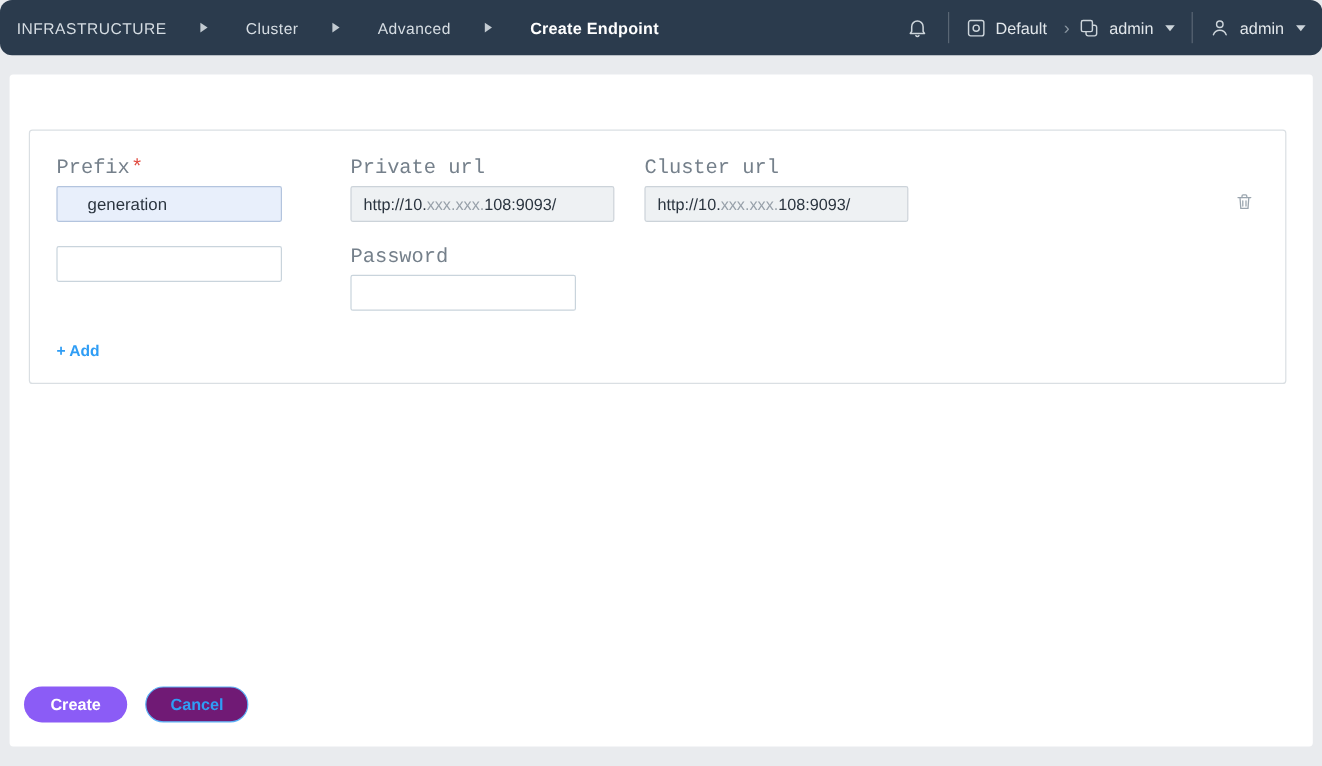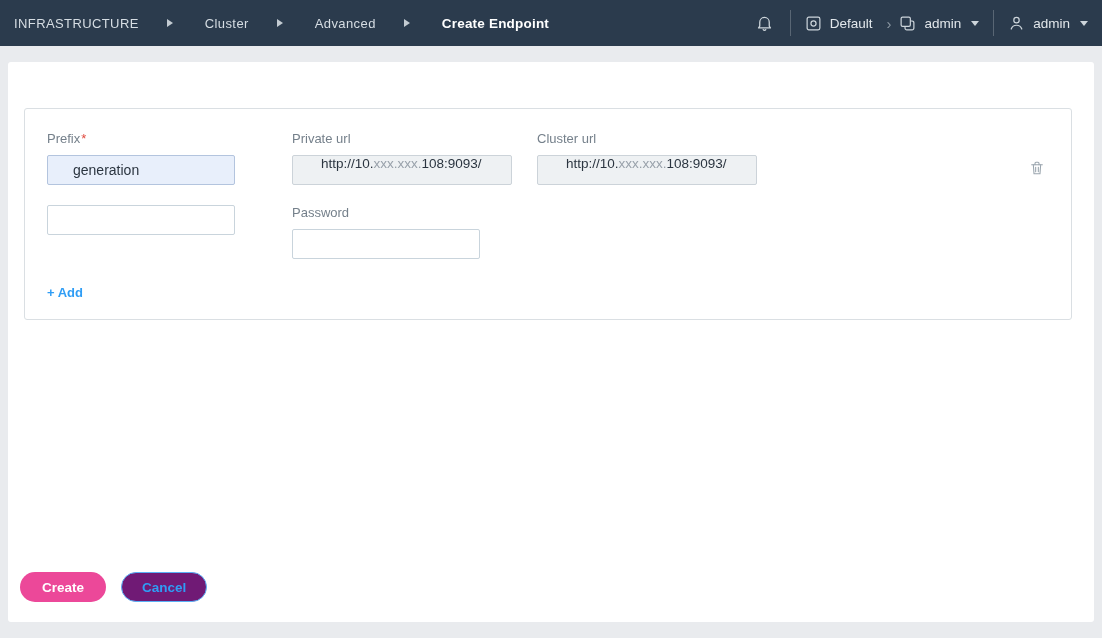--- a/index.html
+++ b/index.html
@@ -6,21 +6,21 @@
   html,body { margin:0; padding:0; }
   body {
     width:1102px; height:638px; position:relative; overflow:hidden;
     background:#e9ebee;
     font-family:"Liberation Sans", sans-serif;
   }
 
   
   .header {
     height:46px; background:#2b3b4d; color:#dde3e8;
-    display:flex; align-items:center; padding:0 14px;
+    display:flex; align-items:center; padding:0 14px;border-radius:10px;
   }
   .crumbs { display:flex; align-items:center; }
   .crumb { font-size:13px; color:#d6dde3; letter-spacing:.4px; cursor:pointer; white-space:nowrap; }
   .crumb.first { text-transform:uppercase; }
   .crumb.active { font-weight:bold; color:#ffffff; font-size:13.5px; letter-spacing:.2px; }
   .tri {
     width:0; height:0; display:inline-block;
     border-left:6px solid #c3cbd2;
     border-top:4.5px solid transparent; border-bottom:4.5px solid transparent;
     margin:0 32px 0 28px;
@@ -43,31 +43,31 @@
     background:#ffffff; border-radius:3px;
   }
   .card {
     position:absolute; top:46px; left:16px; right:22px; height:212px;
     border:1px solid #dadfe3; border-radius:3px;
     padding:22px 22px 0 22px;
   }
   .row { display:flex; }
   .row2 { margin-top:20px; }
   .fg { width:220px; margin-right:25px; }
-  .label { font-size:13px; color:#75808b; margin-bottom:9px; height:15px; }
+  .label { font-size:17px; color:#75808b; margin-bottom:9px; height:15px;font-family:Liberation Mono, monospace; }
   .req { color:#e04a3f; margin-left:1px; }
   input.txt {
     width:188px; height:30px; border:1px solid #c9d4dc; border-radius:2px;
     padding:0 25px; font-size:14px; color:#2b3540; background:#fff; outline:none;
     font-family:"Liberation Sans", sans-serif;
   }
   input.prefix { background:#e8effb; border-color:#b3c4de; }
   .url-box {
     width:220px; height:30px; background:#eef1f3; border:1px solid #ccd3d9;
-    border-radius:2px; display:flex; align-items:flex-start; padding:0 28px;
+    border-radius:2px; display:flex; align-items:center; padding:0 10px;
     font-size:13.5px; color:#2b3540; white-space:nowrap; overflow:hidden; cursor:text;
   }
   .url-dim { color:#98a1aa; }
   .cbx-group { display:flex; align-items:center; align-self:flex-end; height:30px; }
   .cbx {
     width:14px; height:14px; border:1px solid #2f9df5; border-radius:2px;
     background:#fff; display:inline-block; cursor:pointer;
   }
   .cbx-label { font-size:13.5px; color:#333f49; margin-left:9px; }
   .trash { position:absolute; right:26px; top:50px; cursor:pointer; display:flex; }
@@ -76,21 +76,21 @@
     font-weight:bold; cursor:pointer;
   }
 
   
   .actions { position:absolute; left:12px; bottom:20px; display:flex; gap:15px; }
   .btn {
     height:30px; border-radius:15px; font-size:13.5px; font-weight:bold;
     font-family:"Liberation Sans", sans-serif; cursor:pointer;
     display:flex; align-items:center; justify-content:center;
   }
-  .btn-create { background:#ec4899; color:#fff; border:none; padding:0 22px; }
+  .btn-create { background:#8b5cf6; color:#fff; border:none; padding:0 22px; }
   .btn-cancel { background:#701a75; color:#2f9df5; border:1.5px solid #5ab0f6; padding:0 20px; }
 
   svg { display:block; }
 </style>
 </head>
 <body>
 
 <div class="header">
   <div class="crumbs">
     <span class="crumb first">INFRASTRUCTURE</span>

